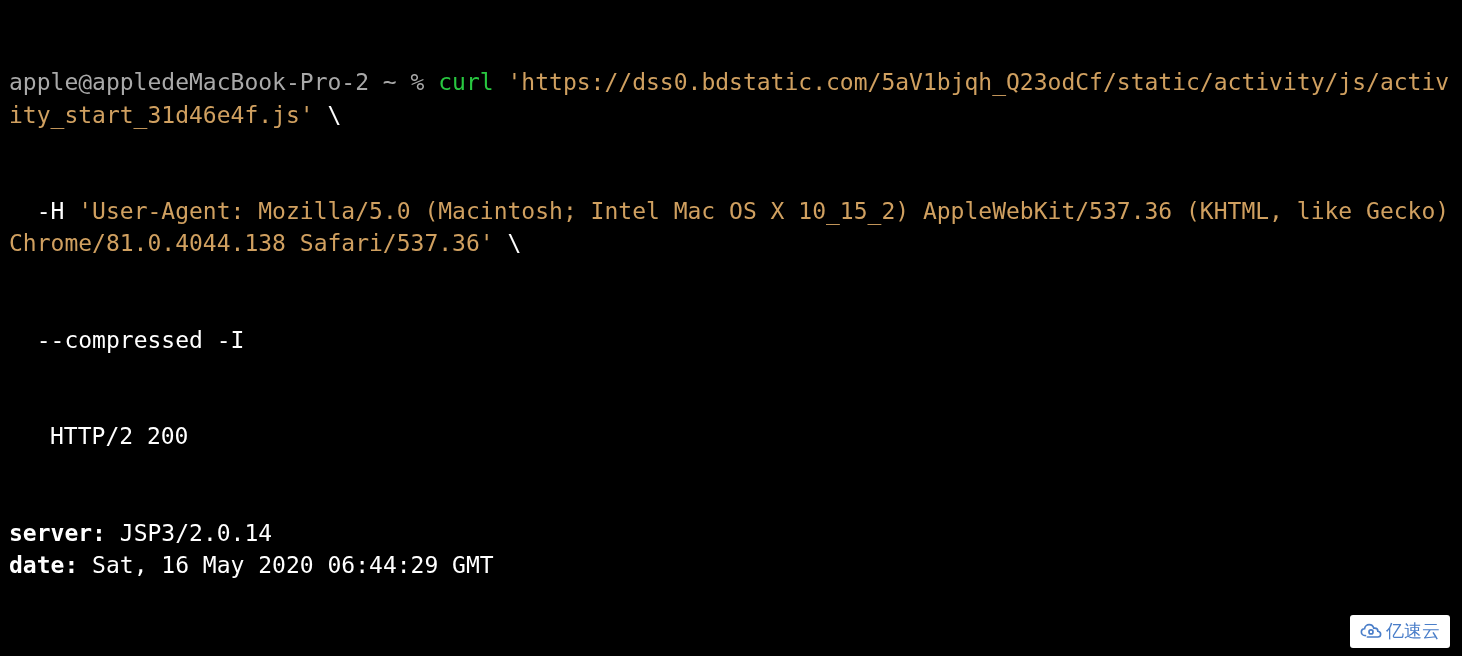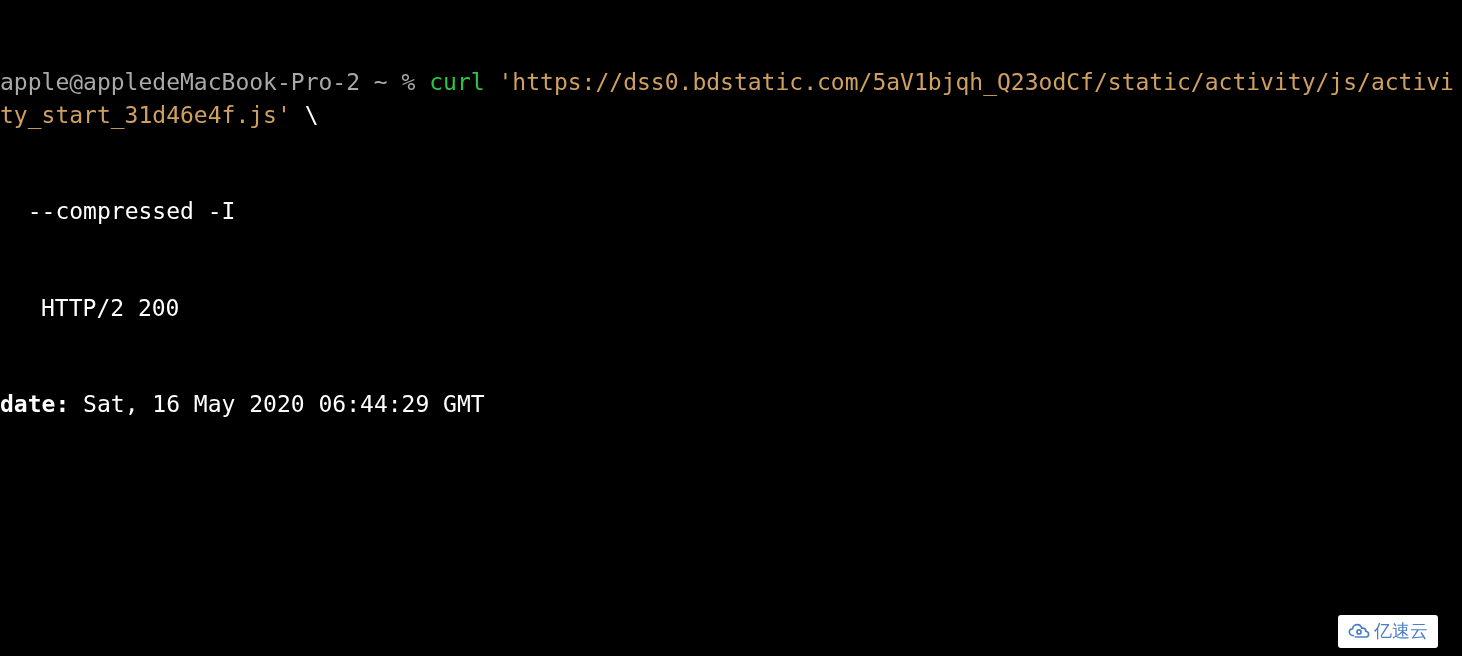--- a/index.html
+++ b/index.html
@@ -44,48 +44,50 @@
       color: #ffffff;
       font-weight: normal;
     }
     .status-line {
       color: #ffffff;
       margin-left: 41px;
     }
     .watermark {
       position: absolute;
       bottom: 8px;
-      right: 24px;
+      right: 12px;
       background: #ffffff;
       color: #4a7ec9;
       padding: 4px 10px;
       border-radius: 3px;
       font-size: 18px;
       font-family: sans-serif;
       display: flex;
       align-items: center;
       gap: 4px;
       margin-top: 36px;
     }
     .watermark svg {
       width: 22px;
       height: 16px;
     }
     .line {
       display: block;
+      padding-left: 9px;
     }
   </style>
 </head>
 <body>
 
 <div class="terminal">
   <span class="line"><span class="prompt">apple@appledeMacBook-Pro-2 ~ % </span><span class="cmd-name">curl</span><span class="cmd-text"> </span><span class="cmd-arg">'https://dss0.bdstatic.com/5aV1bjqh_Q23odCf/static/activity/js/activity_start_31d46e4f.js'</span><span class="cmd-text"> \</span></span>
+  <span class="line"><span class="cmd-text">  -H </span><span class="cmd-arg">'User-Agent: Mozilla/5.0 (Macintosh; Intel Mac OS X 10_15_2) AppleWebKit/537.36 (KHTML, like Gecko) Chrome/81.0.4044.138 Safari/537.36'</span><span class="cmd-text"> \</span></span>
   <span class="line"><span class="cmd-text">  --compressed -I</span></span>
   <span class="line status-line">HTTP/2 200</span>
-  <div id="headers"><span class="line"><span class="hdr-name">date</span><span class="hdr-name">: </span><span class="hdr-val">Sat, 16 May 2020 06:44:29 GMT</span></span></div>
+  <div id="headers"><span class="line"><span class="hdr-name">server</span><span class="hdr-name">: </span><span class="hdr-val">JSP3/2.0.14</span></span><span class="line"><span class="hdr-name">date</span><span class="hdr-name">: </span><span class="hdr-val">Sat, 16 May 2020 06:44:29 GMT</span></span></div>
 </div>
 
 <div class="watermark">
   <svg viewBox="0 0 24 16" fill="none" stroke="#4a7ec9" stroke-width="1.8">
     <path d="M6 13 C3 13 1.5 11 1.5 9 C1.5 7 3 5.5 5 5.5 C5.2 3 7.5 1 10 1 C12.5 1 14.5 2.8 15 5 C15.3 4.9 15.6 4.8 16 4.8 C18 4.8 19.5 6.3 19.5 8.3 C21 8.5 22.5 9.8 22.5 11.5 C22.5 13 21.3 14.5 19.5 14.5 L8 14.5" stroke-linecap="round"></path>
     <circle cx="12" cy="9" r="2.2"></circle>
   </svg>
   <span>亿速云</span>
 </div>
 

